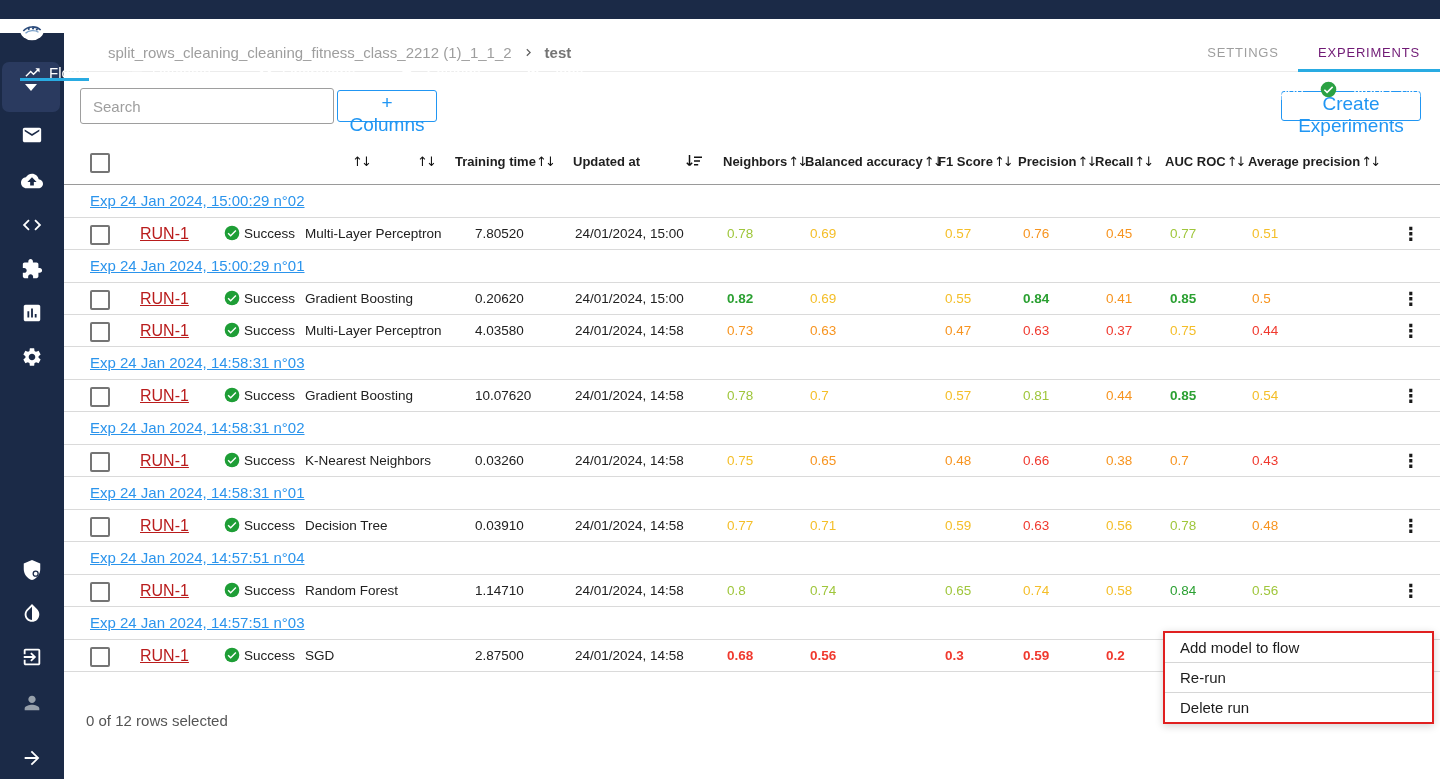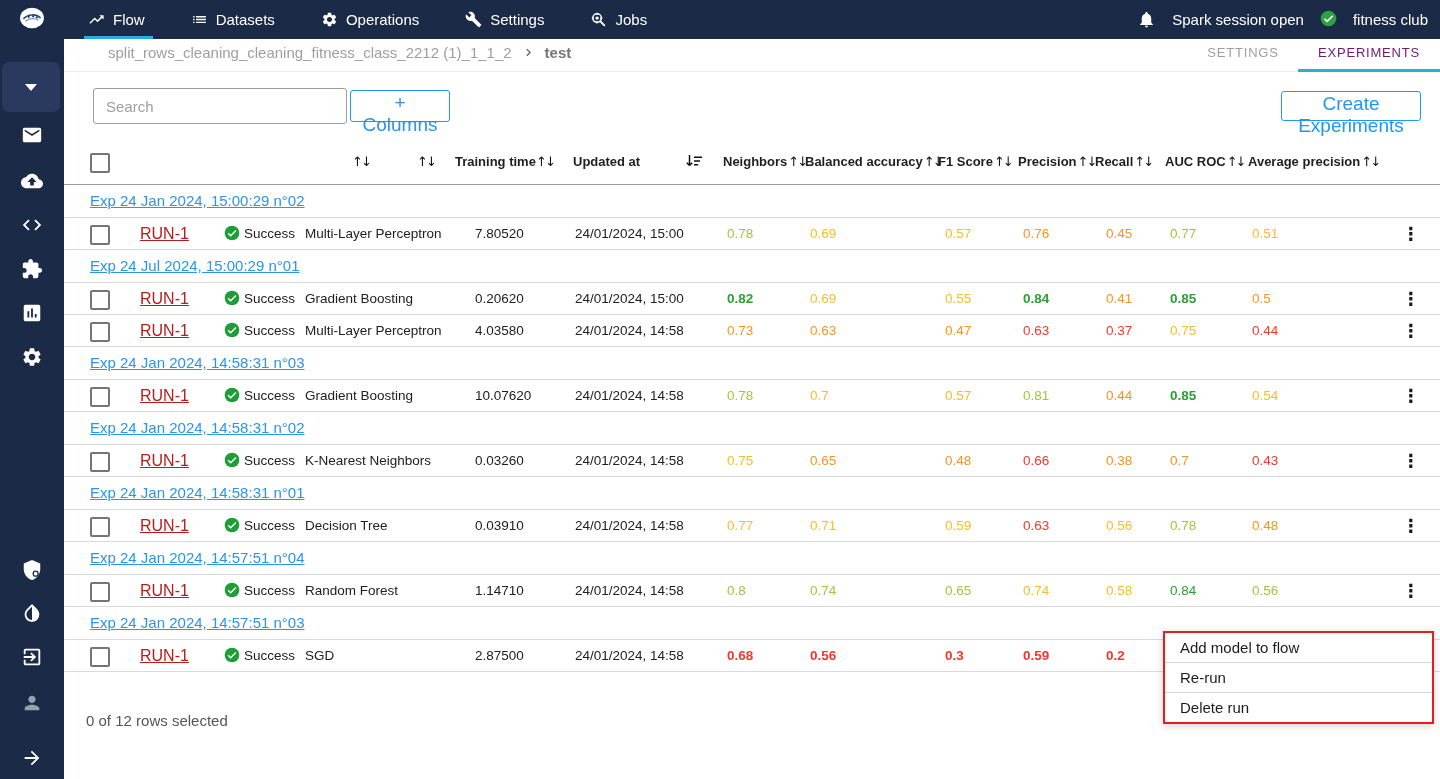--- a/index.html
+++ b/index.html
@@ -1,21 +1,21 @@
 <!DOCTYPE html>
 <html><head>
 <meta charset="utf-8">
 <style>
   html,body{margin:0;padding:0;background:#fff;}
   .app{position:relative;width:1440px;height:779px;overflow:hidden;
        font-family:"Liberation Sans","DejaVu Sans",sans-serif;background:#fff;}
 
   
-  .topbar{position:absolute;top:0;left:0;right:0;height:39px;background:#1B2A47;
-          display:flex;align-items:stretch;color:#fff;z-index:30;}
+  .topbar{position:absolute;top:0;left:0;right:0;height:19px;background:#1B2A47;
+          display:flex;align-items:stretch;color:#fff;z-index:30;flex-direction:column;}
   .logo-cell{width:64px;display:flex;align-items:center;justify-content:center;flex:0 0 64px;}
   .topnav{display:flex;align-items:stretch;margin-left:24px;}
   .nav-item{position:relative;display:flex;align-items:center;gap:8px;margin-right:46px;
             font-size:15px;cursor:pointer;}
   .nav-item.active::after{content:"";position:absolute;left:-4px;right:-8px;bottom:0;height:3px;background:#29ABE2;}
   .topbar-right{margin-left:auto;display:flex;align-items:center;gap:16px;padding-right:12px;font-size:15px;}
   .icon16 svg{display:block}
 
   
   .sidebar{position:absolute;top:33px;left:0;width:64px;bottom:0;background:#1B2A47;z-index:25;}
@@ -33,21 +33,21 @@
   .crumb-current{color:#757575;font-weight:700;}
   .crumb-chev{margin:0 9px;display:flex;align-items:center;}
   .tabs{margin-left:auto;display:flex;height:100%;}
   .tab{display:flex;align-items:center;justify-content:center;font-size:13px;letter-spacing:.8px;
        color:#9e9e9e;font-weight:500;cursor:pointer;position:relative;}
   .tab.settings{width:110px;}
   .tab.experiments{width:142px;color:#701a75;}
   .tab.active::after{content:"";position:absolute;left:0;right:0;bottom:-1px;height:3px;background:#29ABE2;}
 
   
-  .toolbar{position:absolute;top:88px;left:77px;right:0;height:36px;z-index:10;}
+  .toolbar{position:absolute;top:88px;left:64px;right:0;height:36px;z-index:10;}
   .search{position:absolute;left:16px;top:0;width:228px;height:34px;border:1px solid #9e9e9e;
           border-radius:3px;font-size:15px;padding:0 12px;color:#333;outline:none;
           font-family:inherit;}
   .search::placeholder{color:#9e9e9e;}
   .btn{position:absolute;background:#fff;border:1px solid #2196F3;color:#2196F3;border-radius:3px;
        font-size:19px;font-family:inherit;cursor:pointer;}
   .btn-columns{left:273px;top:2px;height:32px;width:100px;}
   .btn-create{right:19px;top:3px;height:30px;width:140px;}
 
   
@@ -323,21 +323,21 @@
       <span class="rcell mval m0" style="color: rgb(159, 198, 59);">0.78</span>
       <span class="rcell mval m1" style="color: rgb(244, 190, 40);">0.69</span>
       <span class="rcell mval m2" style="color: rgb(244, 190, 40);">0.57</span>
       <span class="rcell mval m3" style="color: rgb(247, 148, 31);">0.76</span>
       <span class="rcell mval m4" style="color: rgb(247, 148, 31);">0.45</span>
       <span class="rcell mval m5" style="color: rgb(159, 198, 59);">0.77</span>
       <span class="rcell mval m6" style="color: rgb(244, 190, 40);">0.51</span>
       <span class="kebab">⋮</span>
     </div>
         <div class="group-row">
-      <a class="exp-link">Exp 24 Jul 2024, 15:00:29 n°01</a>
+      <a class="exp-link">Exp 24 Jan 2024, 15:00:29 n°01</a>
     </div>
         <div class="run-row">
       <span class="checkbox ck-l26"></span>
       <a class="rcell run-link l-run">RUN-1</a>
       <span class="status-ic l-status" style="position:absolute">
         <svg width="16" height="16" viewBox="0 0 24 24">
               <circle cx="12" cy="12" r="11" fill="#1E9E36"></circle>
               <path d="M10 14.6l-3.1-3.1-1.5 1.5L10 17.6l8.6-8.6-1.5-1.5z" fill="#fff"></path>
             </svg>
       </span>

